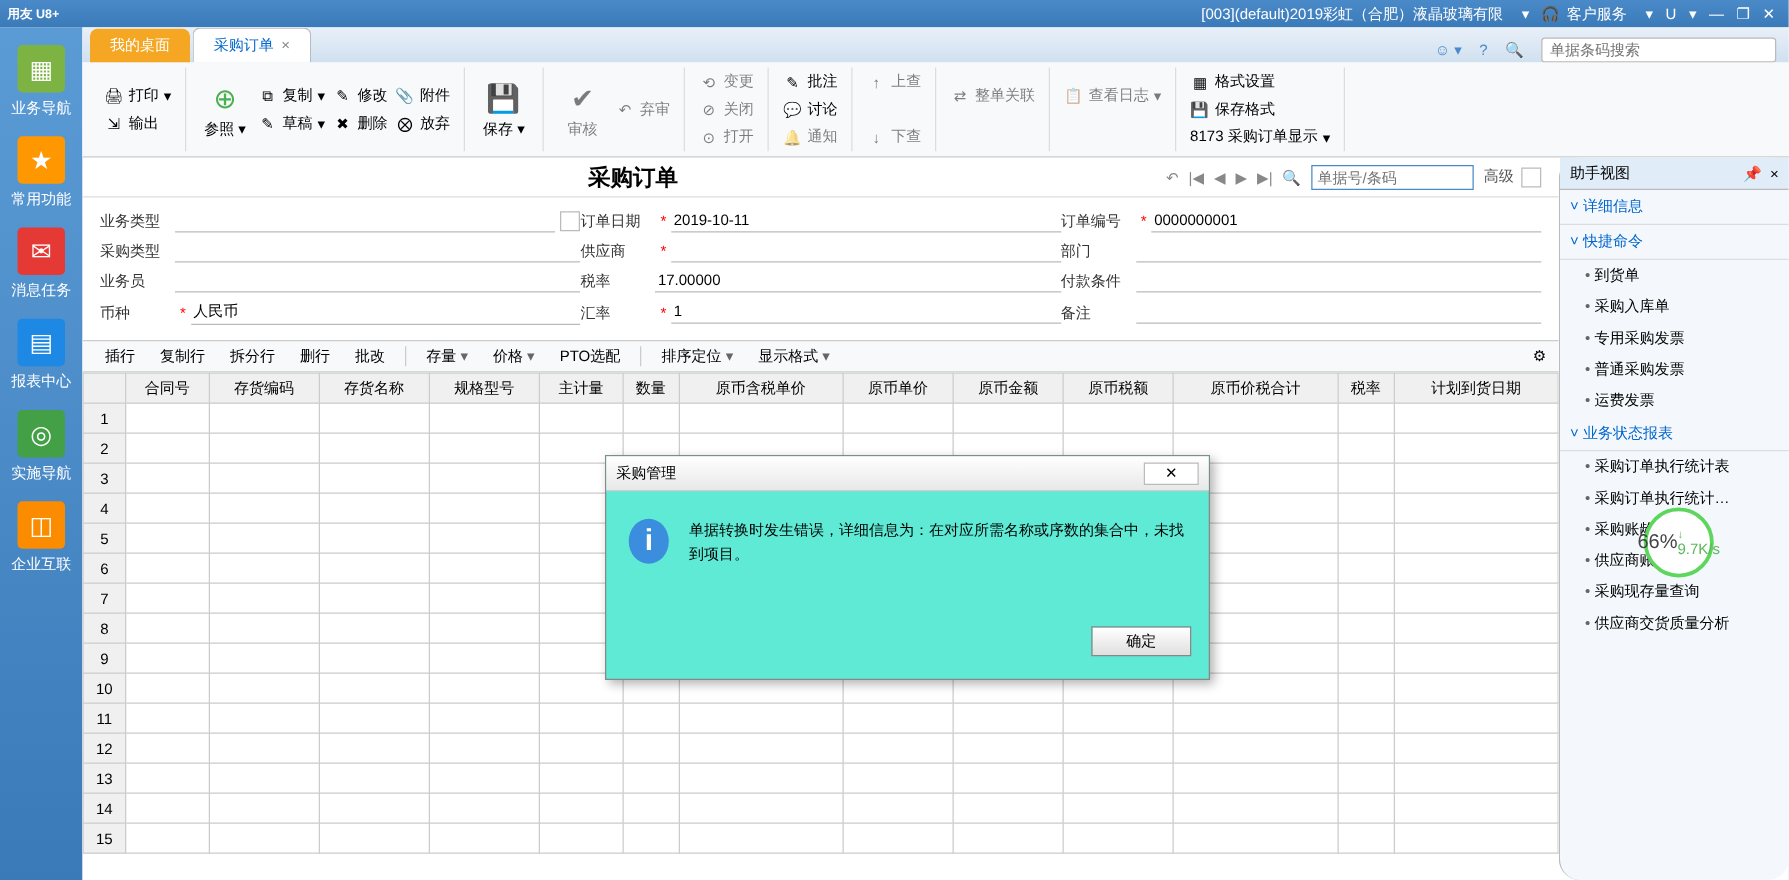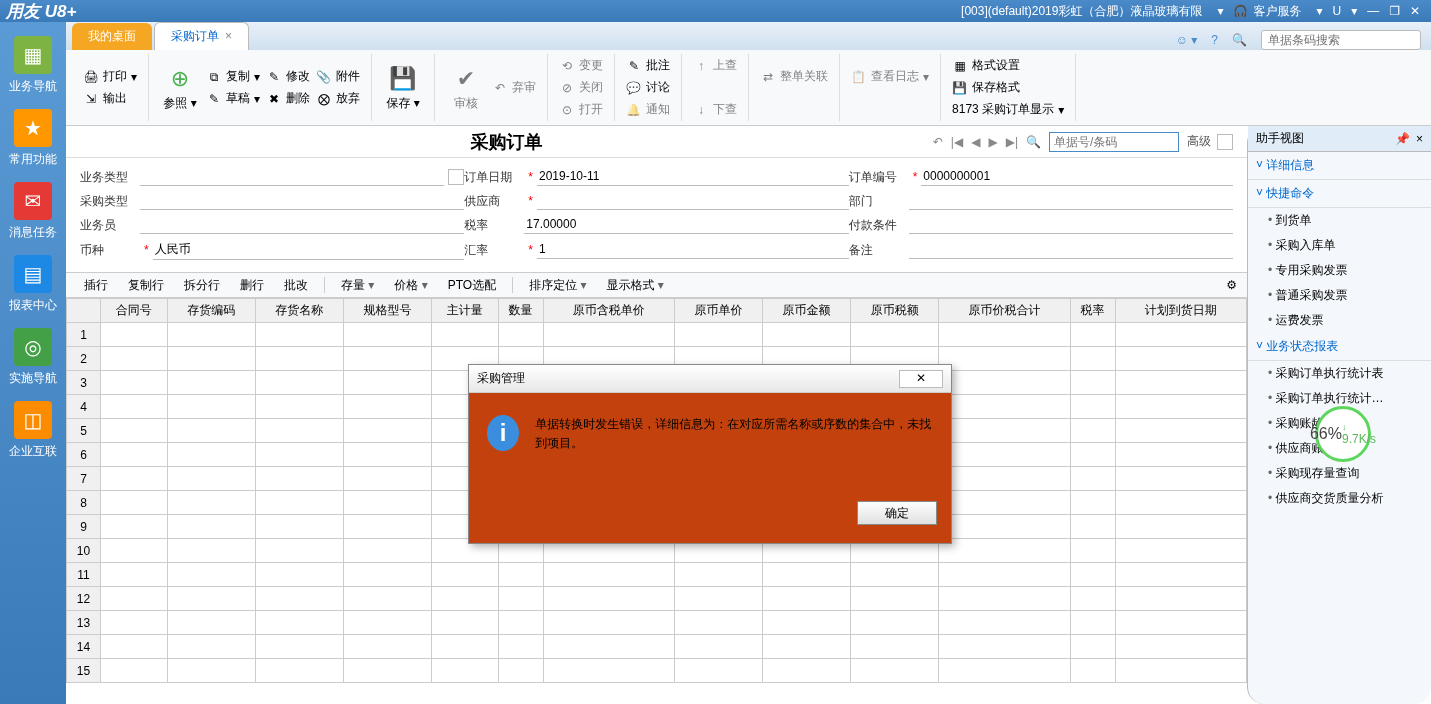--- a/index.html
+++ b/index.html
@@ -1,34 +1,34 @@
 <!DOCTYPE html>
 <html><head>
 <meta charset="utf-8">
 <style>
 *{box-sizing:border-box;margin:0;padding:0;font-family:"Microsoft YaHei",SimSun,sans-serif;font-size:12px;}
 body{background:#e8e8e8;width:1431px;height:704px;overflow:hidden;position:relative;}
 .titlebar{height:22px;background:linear-gradient(#4a8ac9,#3a7ab9);color:#fff;display:flex;align-items:center;padding:0 6px;}
-.titlebar .app-name{font-style:italic;font-weight:bold;font-size:17px;}
+.titlebar .app-name{font-weight:bold;font-size:10px;}
 .titlebar .spacer{flex:1;}
 .titlebar .title-text{margin-right:10px;}
 .titlebar .tctrl{margin:0 5px;cursor:pointer;}
 .main-row{display:flex;height:682px;}
 .sidebar{width:66px;background:linear-gradient(#5b9bd5,#3a7ab9);display:flex;flex-direction:column;align-items:center;}
 .sidebar .sitem{margin-top:14px;color:#fff;text-align:center;cursor:pointer;}
 .sidebar .sitem .sicon{width:38px;height:38px;margin:0 auto 4px;border-radius:4px;display:flex;align-items:center;justify-content:center;font-size:20px;}
 .content{flex:1;display:flex;flex-direction:column;background:#ffffff;}
 .tabbar{height:28px;background:linear-gradient(#e8f0f8,#d0e0f0);display:flex;align-items:flex-end;padding-left:6px;}
 .tab{padding:5px 16px;border-radius:6px 6px 0 0;margin-right:2px;cursor:pointer;font-size:12px;}
 .tab.active{background:#fff;border:1px solid #bbb;border-bottom:none;color:#0066cc;}
 .tab.inactive{background:#f5a623;color:#fff;}
 .tab .cx{margin-left:6px;color:#888;}
 .tabbar .spacer{flex:1;}
 .tabbar .right-icons{display:flex;align-items:center;padding-right:10px;gap:14px;color:#4a8ac9;}
-.tabbar .right-icons .srch{background:#fff;border:1px solid #bbb;border-radius:3px;padding:2px 6px;width:160px;color:#999;}
+.tabbar .right-icons .srch{background:#fff;border:1px solid #bbb;border-radius:3px;padding:2px 6px;width:188px;color:#999;}
 .ribbon{height:76px;background:#f7f9fb;border-bottom:1px solid #ccc;display:flex;padding:4px 6px;}
 .rgroup{border-right:1px solid #ddd;padding:0 8px;display:flex;flex-direction:column;justify-content:center;}
 .rbtn-lg{display:flex;flex-direction:column;align-items:center;width:46px;cursor:pointer;padding:4px;border-radius:3px;}
 .rbtn-lg .ric{width:32px;height:32px;display:flex;align-items:center;justify-content:center;font-size:22px;}
 .rbtn-lg .rlbl{margin-top:0;}
 .rrow{display:flex;align-items:center;gap:4px;height:22px;cursor:pointer;padding:1px 3px;}
 .rrow .sic{width:16px;height:16px;display:flex;align-items:center;justify-content:center;}
 .doc-area{flex:1;display:flex;}
 .doc-main{flex:1;display:flex;flex-direction:column;overflow:hidden;}
 .doc-header{height:32px;display:flex;align-items:center;padding:0 14px;border-bottom:1px solid #ddd;}
@@ -54,21 +54,21 @@
 .grid th,.grid td{border:1px solid #ccc;height:24px;text-align:center;font-weight:normal;}
 .grid th{background:#f0f0f0;}
 .grid .rownum{width:34px;background:#f0f0f0;}
 .helper{width:184px;background:#f4f8fc;border-left:1px solid #bbb;display:flex;flex-direction:column;border-radius:17px;}
 .helper .htitle{background:#e0ecf8;padding:4px 8px;display:flex;align-items:center;border-bottom:1px solid #bbb;}
 .helper .htitle .spacer{flex:1;}
 .helper .hsec{color:#0066cc;padding:5px 8px;border-bottom:1px solid #ddd;cursor:pointer;}
 .helper .hsec::before{content:"˅ ";}
 .helper .hitem{padding:4px 8px 4px 20px;cursor:pointer;}
 .helper .hitem::before{content:"• ";color:#666;}
-.dialog{position:absolute;left:468px;top:364px;width:484px;background:#c2410c;border:1px solid #888;box-shadow:3px 3px 8px rgba(0,0,0,.3);}
+.dialog{position:absolute;left:484px;top:364px;width:484px;background:#5eead4;border:1px solid #888;box-shadow:3px 3px 8px rgba(0,0,0,.3);}
 .dialog .dtitle{height:28px;background:linear-gradient(#fff,#e8e8e8);display:flex;align-items:center;padding:0 8px;border-bottom:1px solid #ccc;}
 .dialog .dtitle .spacer{flex:1;}
 .dialog .dx{border:1px solid #bbb;width:44px;height:18px;text-align:center;cursor:pointer;background:#fff;}
 .dialog .dbody{padding:22px 18px;display:flex;gap:16px;min-height:100px;}
 .dialog .dicon{width:36px;height:36px;border-radius:50%;background:#3b8dde;color:#fff;display:flex;align-items:center;justify-content:center;font-size:24px;font-weight:bold;}
 .dialog .dfooter{display:flex;justify-content:flex-end;padding:8px 14px 18px;}
 .dialog .dbtn{width:80px;height:24px;background:linear-gradient(#fff,#e0e0e0);border:1px solid #888;cursor:pointer;}
 .speedball{position:absolute;right:60px;top:406px;width:56px;height:56px;border-radius:50%;border:3px solid #5cd65c;background:#fff;display:flex;flex-direction:row;align-items:center;justify-content:center;}
 .speedball .pct{font-size:16px;color:#444;}
 .speedball .spd{font-size:9px;color:#5cb85c;}

